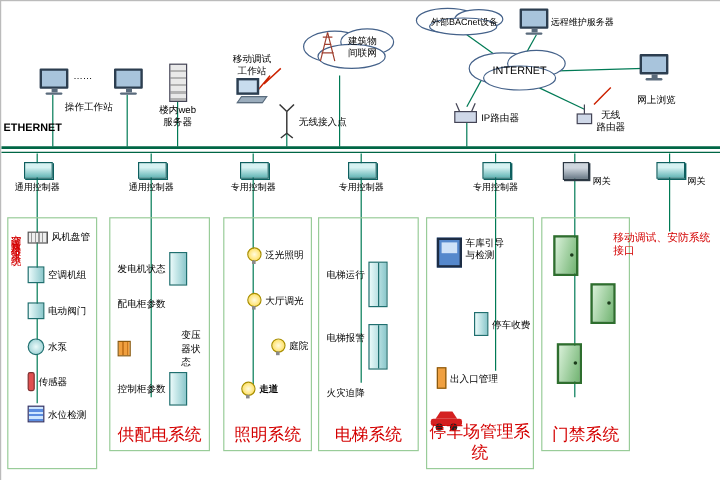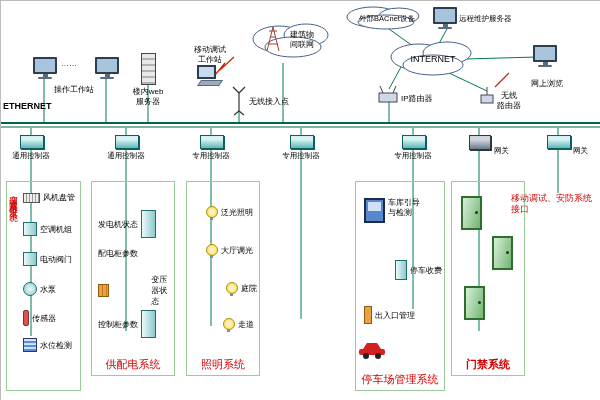--- a/index.html
+++ b/index.html
@@ -32,21 +32,21 @@
   .bulb::after{content:"";position:absolute;left:3px;top:10px;width:3px;height:3px;background:#8a8a8a;}
   .door{width:17px;height:30px;background:linear-gradient(105deg,#d8f0d8,#72b472);border:2px solid #2e6e2e;position:absolute;}
   .door::after{content:"";position:absolute;right:2px;top:13px;width:3px;height:3px;border-radius:50%;background:#1c3c1c;}
   .mon{width:17px;height:21px;background:#5588cc;border:2px solid #1c2c44;position:relative;}
   .mon::after{content:"";position:absolute;left:2px;top:2px;right:2px;height:9px;background:#cfe2f8;}
   .meter{width:10px;height:18px;background:linear-gradient(90deg,#eafafa,#8cc8cc);border:1px solid #1f6f6f;}
   .gate{width:6px;height:16px;background:#f0a040;border:1px solid #8a5a10;}
   .col{position:absolute;border:1px solid #99cc99;background:transparent;}
   .row{position:absolute;display:flex;align-items:center;gap:3px;}
   .vtitle{position:absolute;writing-mode:vertical-rl;text-orientation:upright;color:#d40000;font-size:8.5px;letter-spacing:2px;}
-  .btitle{position:absolute;left:0;right:0;text-align:center;color:#d40000;font-size:11px;}
+  .btitle{position:absolute;left:0;right:0;text-align:center;color:#d40000;font-size:14px;}
 </style>
 </head>
 <body>
 
 <div id="stage">
 
   <svg id="wires" width="600" height="400">
     <g stroke="#007a55" stroke-width="1" fill="none">
       <line x1="43" y1="78" x2="43" y2="121"></line>
       <line x1="105" y1="78" x2="105" y2="121"></line>
@@ -271,45 +271,59 @@
       <span>泛光照明</span>
     </div>
     <div class="row" style="left:19px;top:62px;">
       <span class="bulb"></span>
       <span>大厅调光</span>
     </div>
     <div class="row" style="left:19px;top:100px;margin-left:20px;">
       <span class="bulb"></span>
       <span>庭院</span>
     </div>
-    <div class="row" style="left:36px;top:136px;">
+    <div class="row" style="left:14px;top:136px;font-weight:bold;">
       <span class="bulb"></span>
       <span>走道</span>
     </div>
     <div class="btitle" style="bottom:3px;">照明系统</div>
   </div>
 
+  <div class="col" style="left:264px;top:180px;width:82px;height:193px;">
+    <div class="row" style="left:6px;top:36px;align-items:flex-start;">
+      <span style="margin-top:6px;">电梯运行</span>
+      <span class="shaft"></span>
+    </div>
+    <div class="row" style="left:6px;top:88px;align-items:flex-start;">
+      <span style="margin-top:6px;">电梯报警</span>
+      <span class="shaft"></span>
+    </div>
+    <div class="row" style="left:6px;top:140px;">
+      <span>火灾迫降</span>
+    </div>
+    <div class="btitle" style="bottom:3px;">电梯系统</div>
+  </div>
 
   <div class="col" style="left:354px;top:180px;width:88px;height:208px;">
     <div class="row" style="left:8px;top:16px;align-items:flex-start;">
       <span class="mon"></span>
       <span style="width:38px;white-space:normal;line-height:1.25;">车库引导与检测</span>
     </div>
     <div class="row" style="left:8px;top:78px;padding-left:31px;">
       <span class="meter"></span>
       <span>停车收费</span>
     </div>
     <div class="row" style="left:8px;top:124px;">
       <span class="gate"></span>
       <span>出入口管理</span>
     </div>
     <div class="btitle" style="bottom:3px;">停车场管理系统</div>
   </div>
 
-  <div class="col" style="left:450px;top:180px;width:72px;height:193px;font-weight:bold;">
+  <div class="col" style="left:450px;top:180px;width:72px;height:193px;">
     <div class="door" style="left:9px;top:14px;"></div>
     <div class="door" style="left:40px;top:54px;"></div>
     <div class="door" style="left:12px;top:104px;"></div>
     <div class="btitle" style="bottom:3px;">门禁系统</div>
   </div>
 
   <div class="lbl2 red" style="left:510px;top:192px;width:88px;font-size:9px;white-space:normal;text-align:left;">移动调试、安防系统接口</div>
 
 </div>
 

